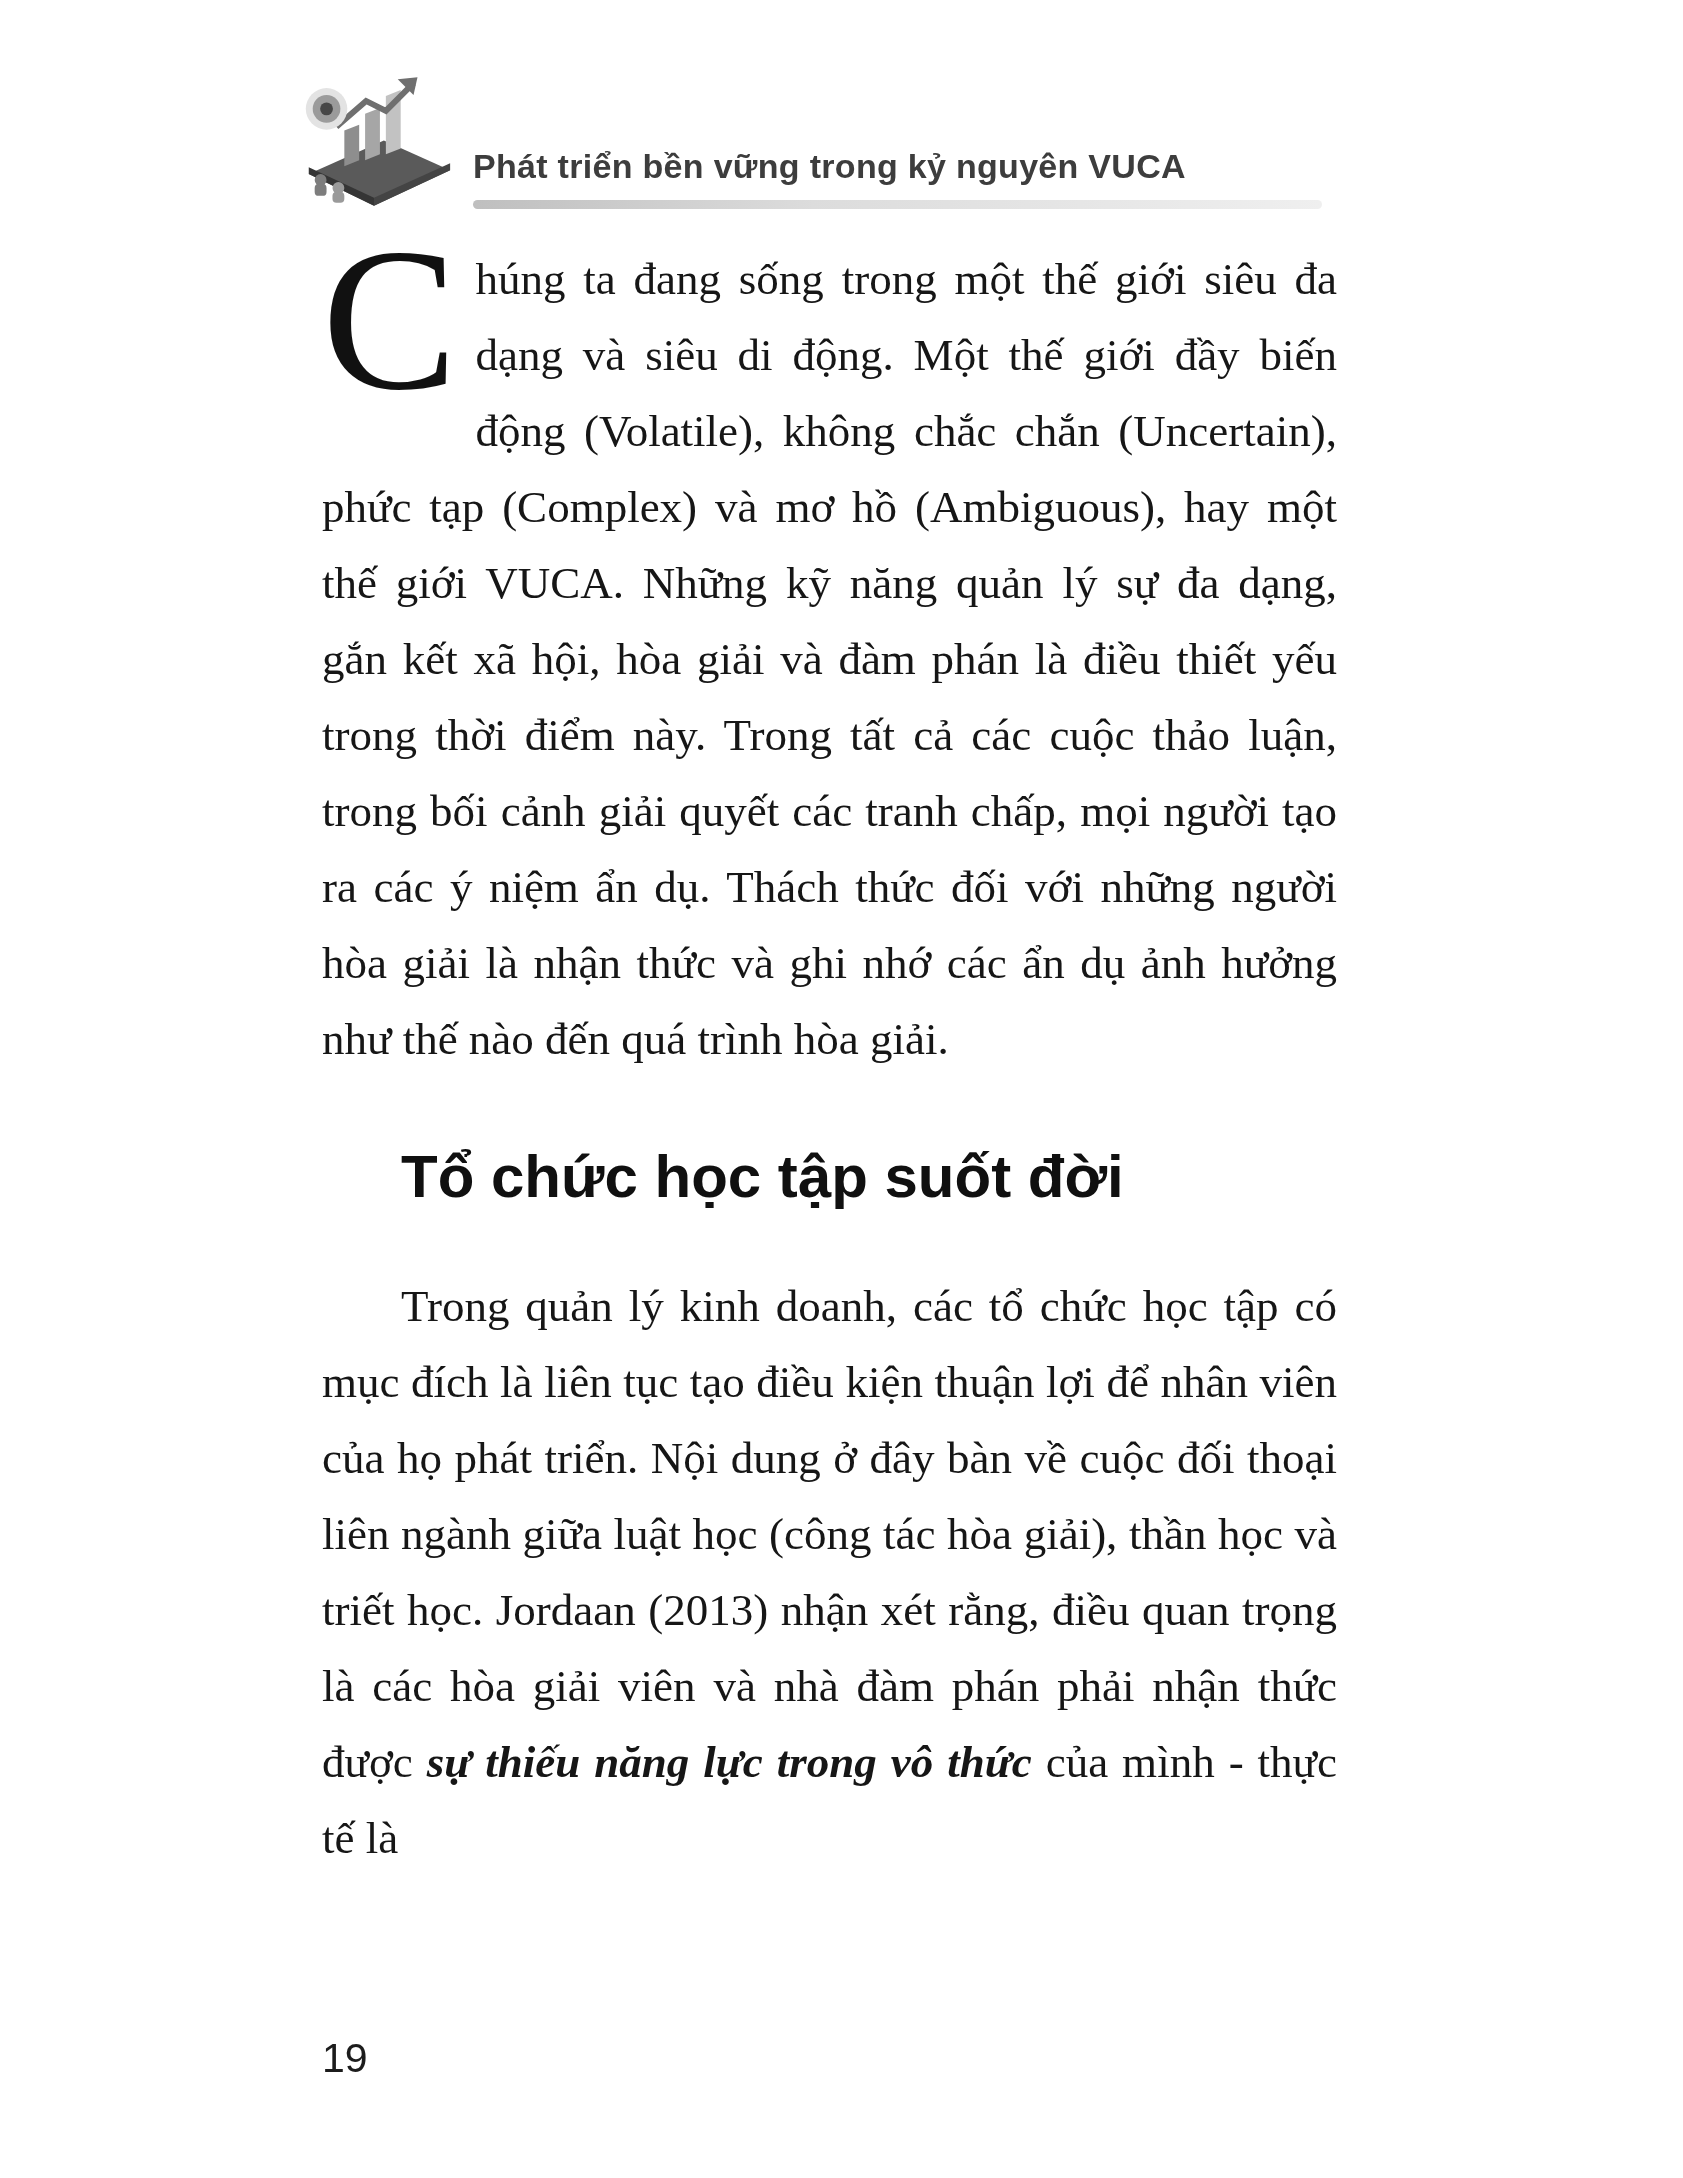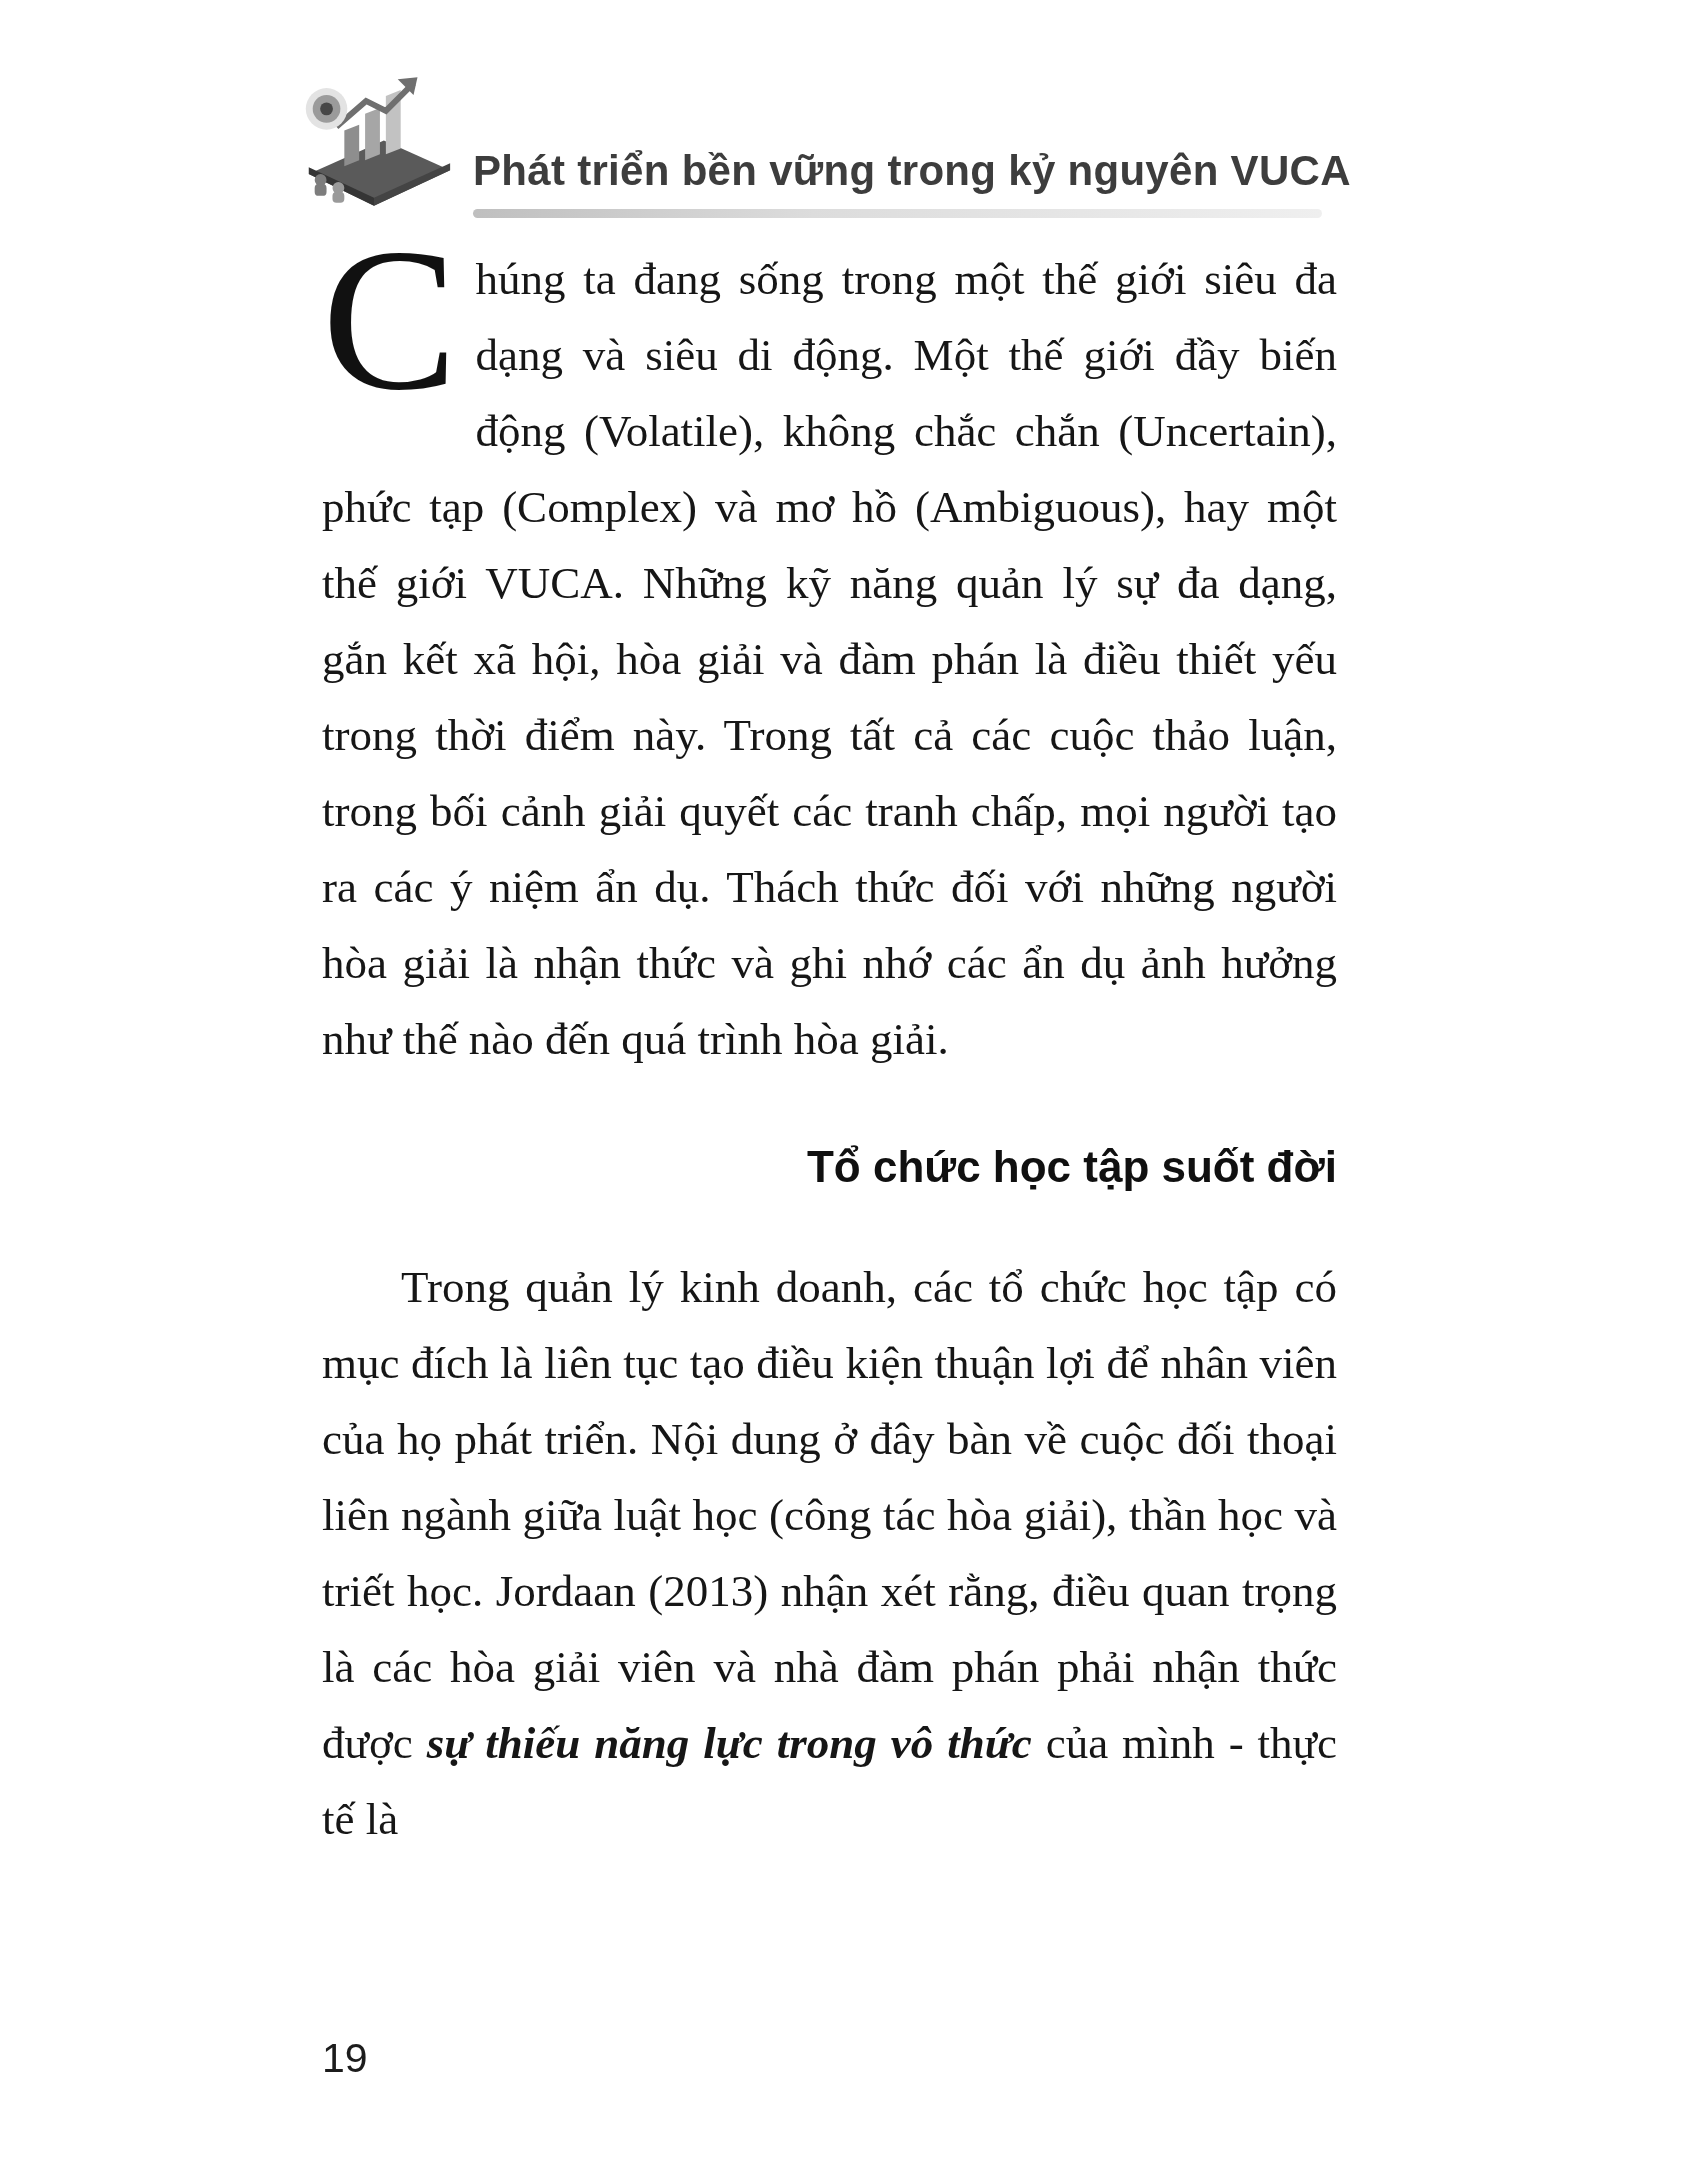--- a/index.html
+++ b/index.html
@@ -26,21 +26,21 @@
     height: 144px;
   }
   .header-title-wrap {
     position: absolute;
     left: 473px;
     top: 147px;
     right: 361px;
   }
   .header-title {
     font-family: "Liberation Sans", sans-serif;
-    font-size: 42px;
+    font-size: 34px;
     font-weight: bold;
     color: #3d3d3d;
     letter-spacing: 0.3px;
     white-space: nowrap;
   }
   .header-rule {
     height: 9px;
     margin-top: 14px;
     border-radius: 5px;
     background: linear-gradient(to right, #bfbfbf 0%, #dcdcdc 40%, #efefef 100%);
@@ -62,24 +62,24 @@
   }
   .dropcap {
     float: left;
     font-size: 203px;
     line-height: 149px;
     padding: 4px 18px 0 0;
     color: #111;
   }
   .section-heading {
     font-family: "Liberation Sans", sans-serif;
-    font-size: 44px;
+    font-size: 60px;
     font-weight: bold;
     color: #101010;
-    text-align: right;
+    text-align: left;
     margin: 65px 0 57px 79px;
   }
   .indented {
     text-indent: 79px;
   }
   em.italic-phrase {
     font-style: italic;
     font-weight: bold;
   }
 

